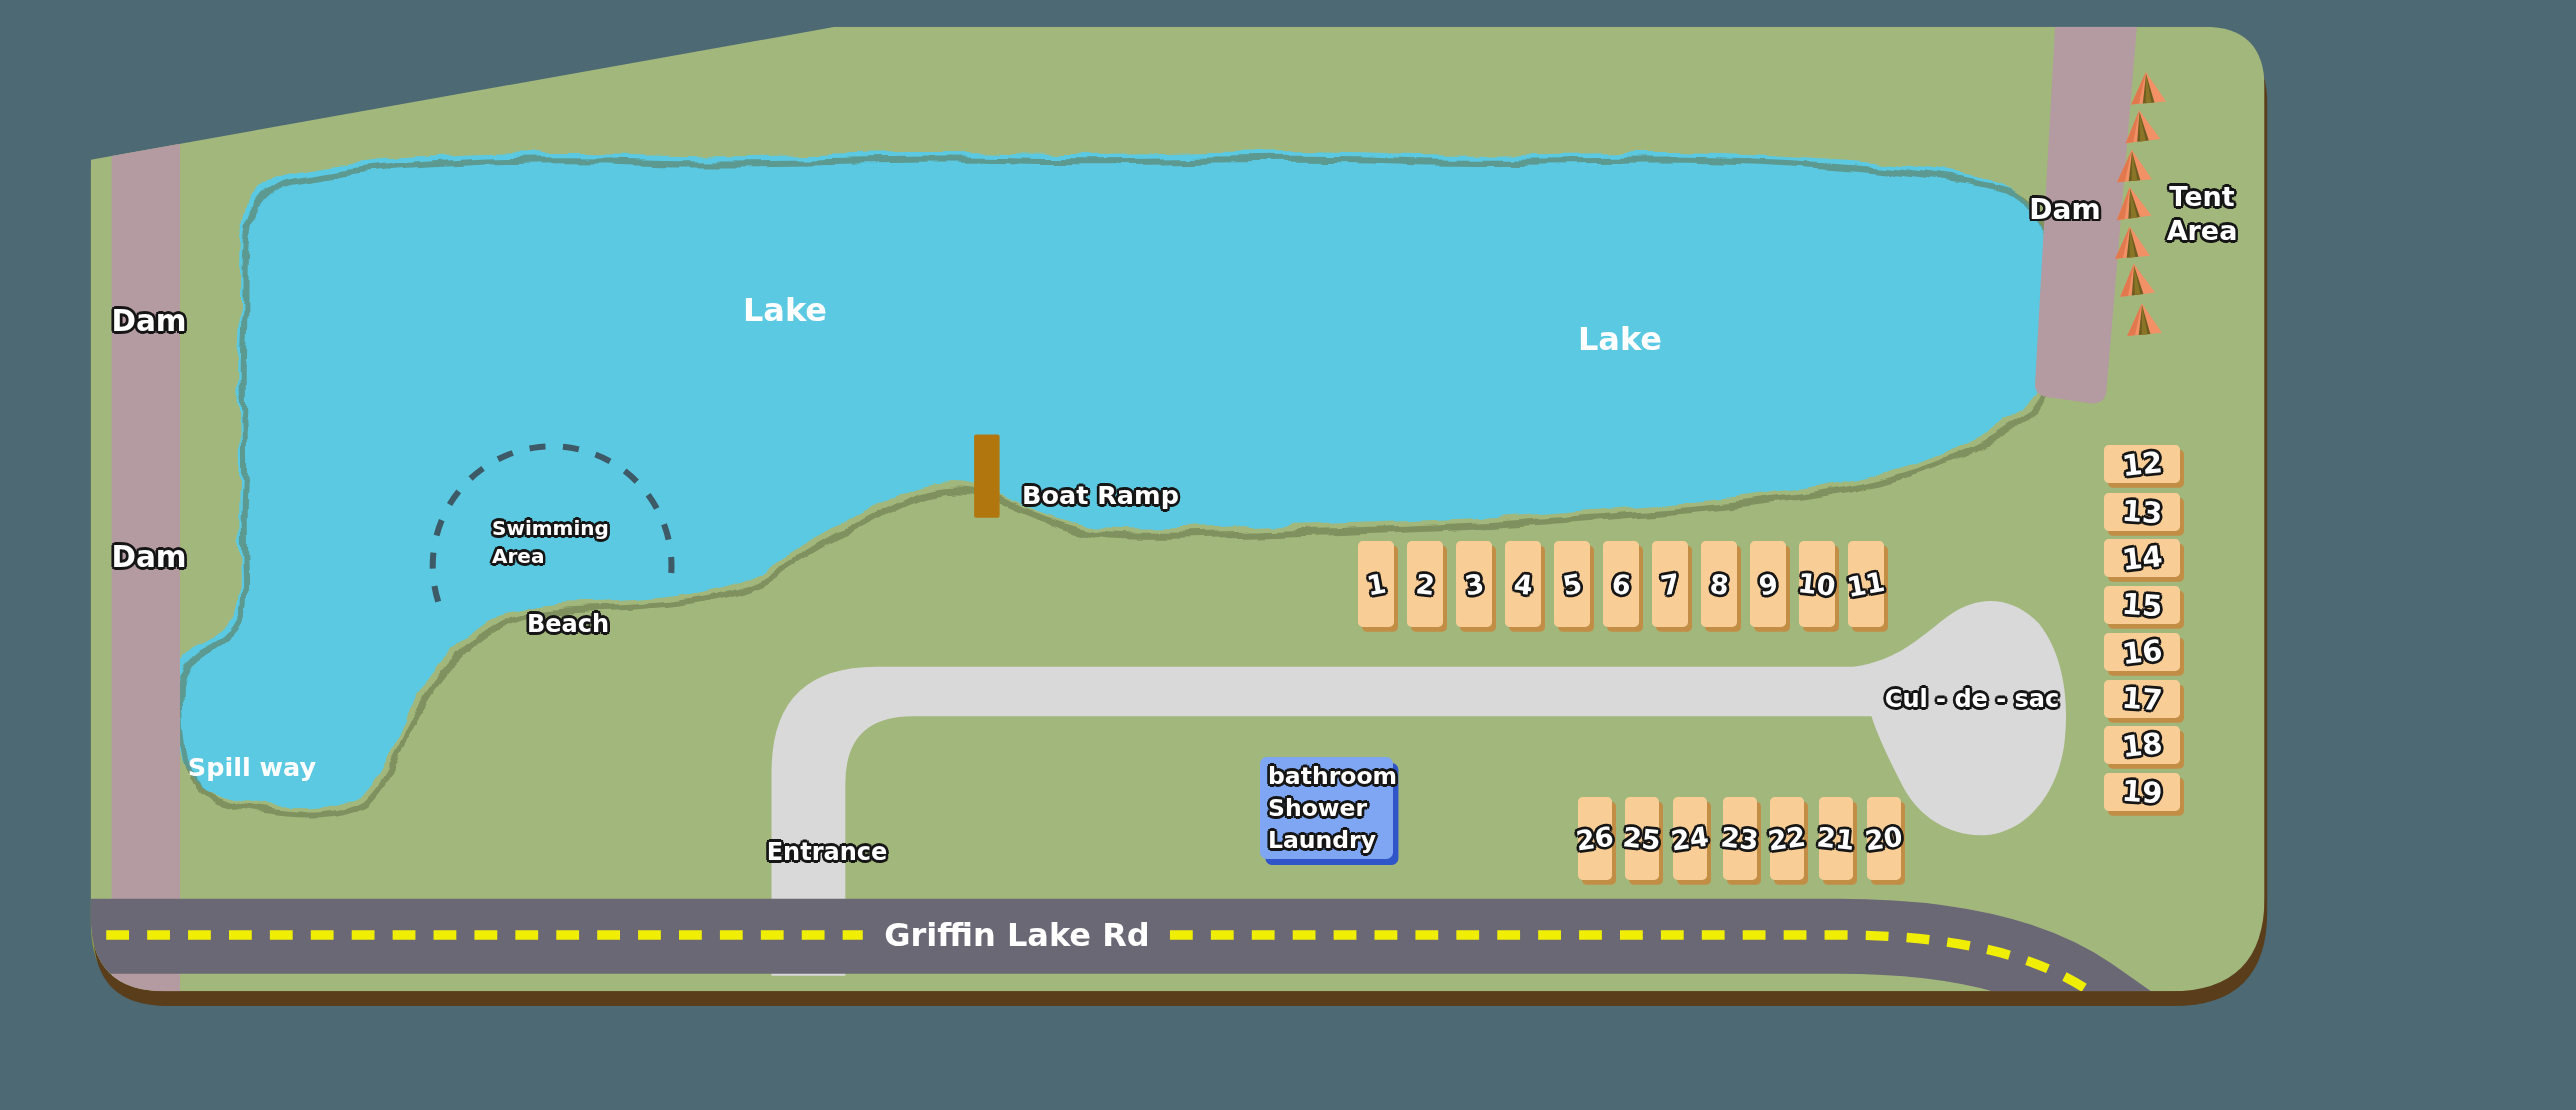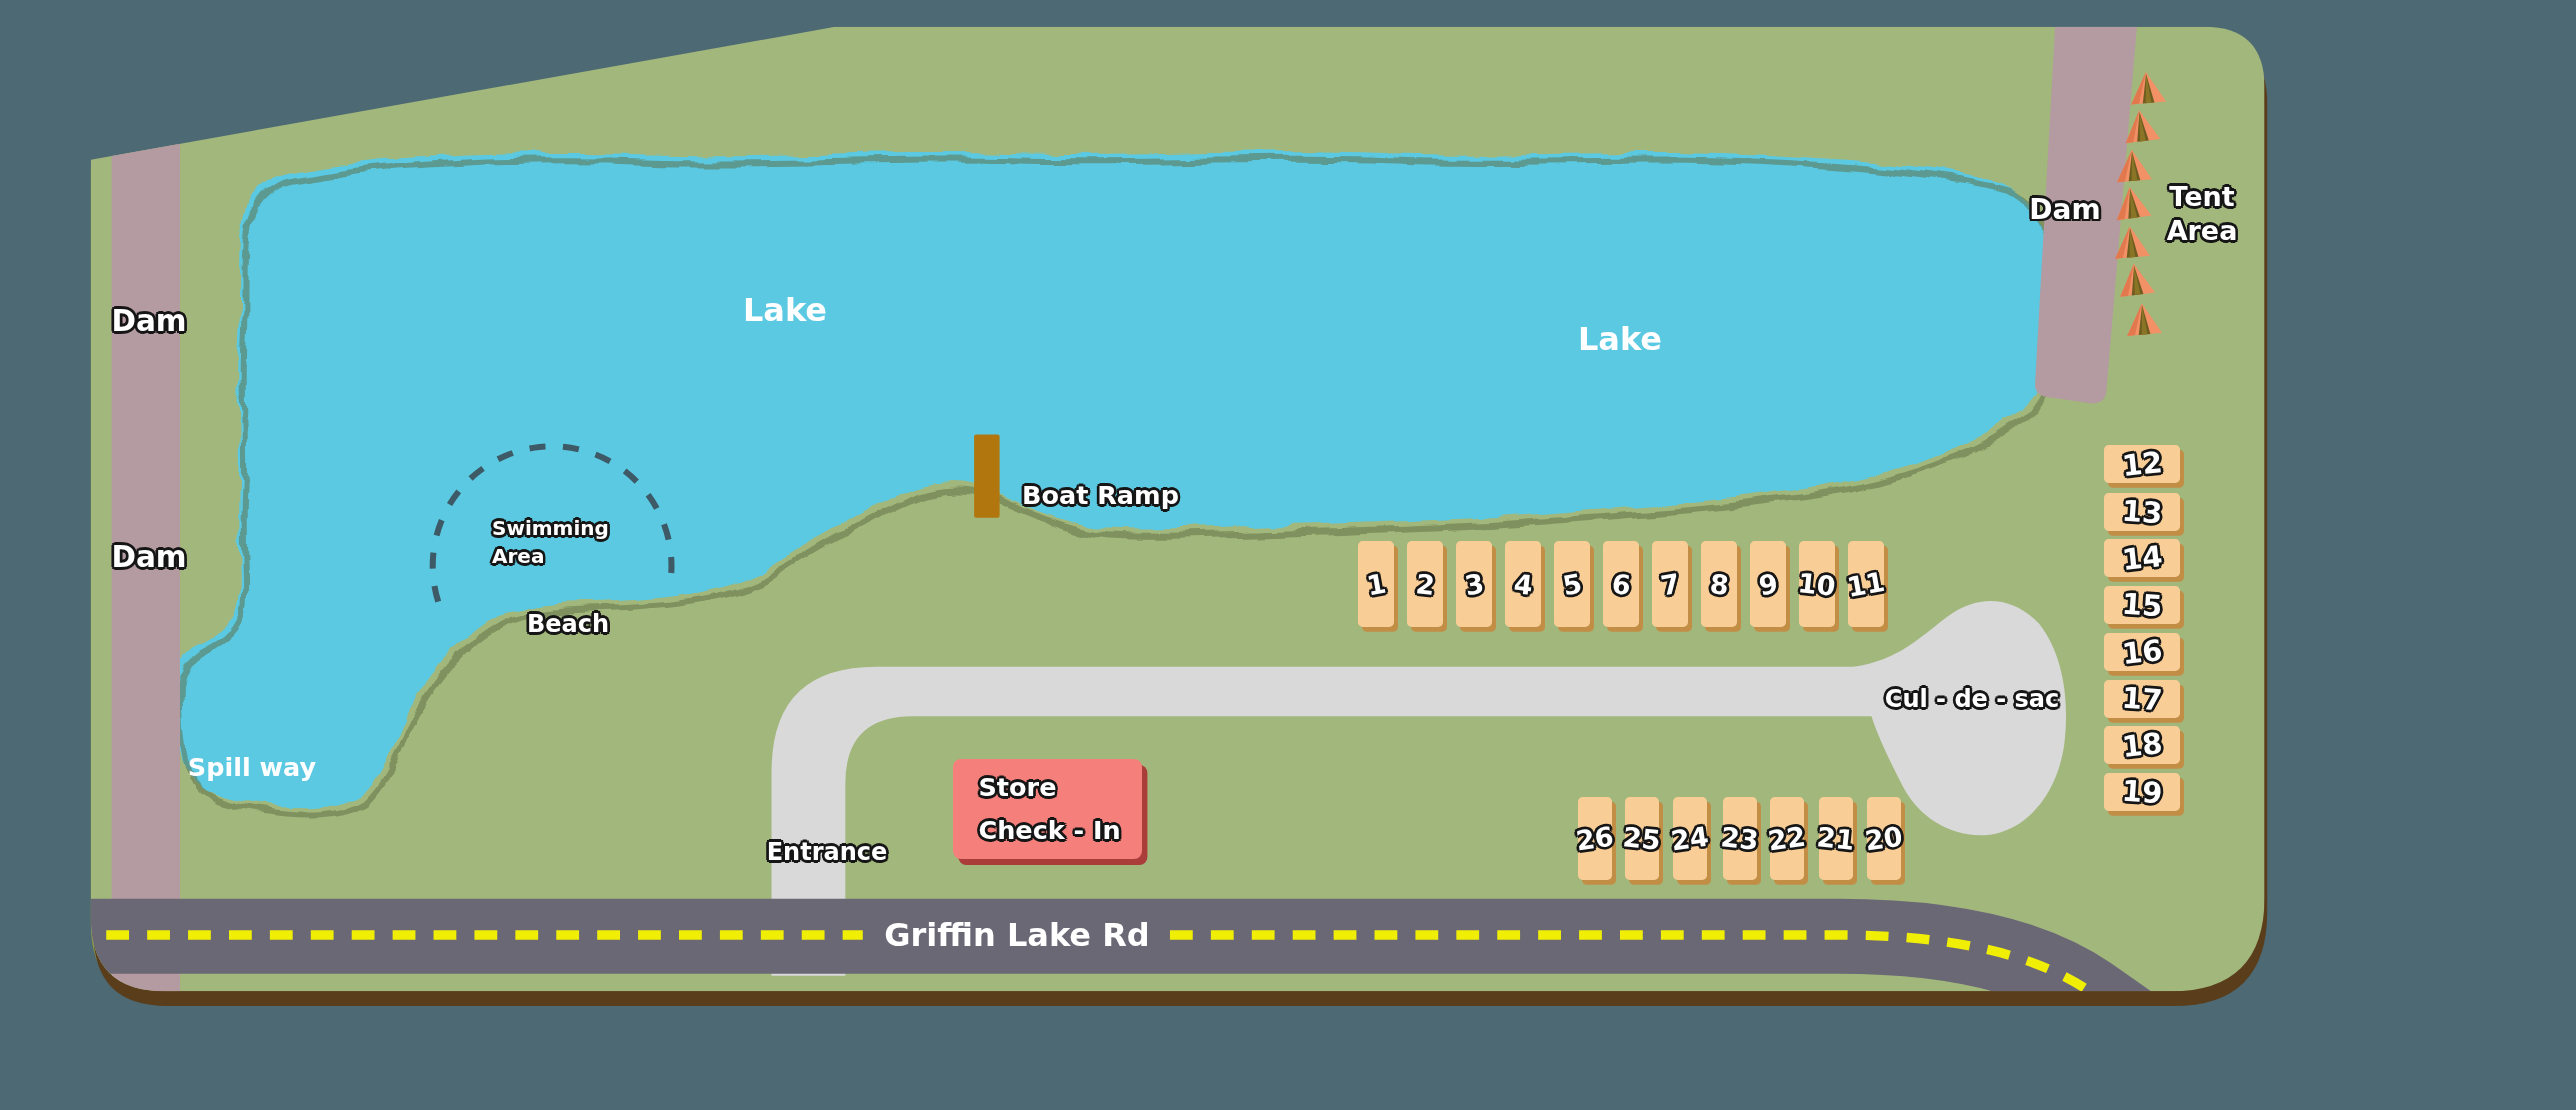--- a/index.html
+++ b/index.html
@@ -126,23 +126,24 @@
   <div class="lbl outl" style="left:492px;top:514px;font-size:20px;line-height:28px;">
     <div>Swimming</div>
     <div>Area</div>
   </div>
   <div class="lbl ctr outl" style="left:568px;top:624px;font-size:24px;">Beach</div>
   <div class="lbl outl" style="left:1022px;top:495px;font-size:25.5px;transform:translateY(-50%);">Boat Ramp</div>
   <div class="lbl ctr outl" style="left:827px;top:832px;font-size:24px;margin-top:20px;">Entrance</div>
   <div class="lbl ctr outl" style="left:1972px;top:699px;font-size:24px;">Cul - de - sac</div>
   <div class="lbl ctr" style="left:1017px;top:935px;font-size:32px;">Griffin Lake Rd</div>
 
-  <div class="bld bld-store outl">
-    <div>Store</div>
-    <div>Check - In</div>
+  <div class="bld bld-bath outl">
+    <div>bathroom</div>
+    <div>Shower</div>
+    <div>Laundry</div>
   </div>
 
   <div class="sites-top">
     <div class="site v" style="left:1358px;top:541px;">
         <span class="num outl">1</span>
       </div>
     <div class="site v" style="left:1407px;top:541px;">
         <span class="num outl">2</span>
       </div>
     <div class="site v" style="left:1456px;top:541px;">

